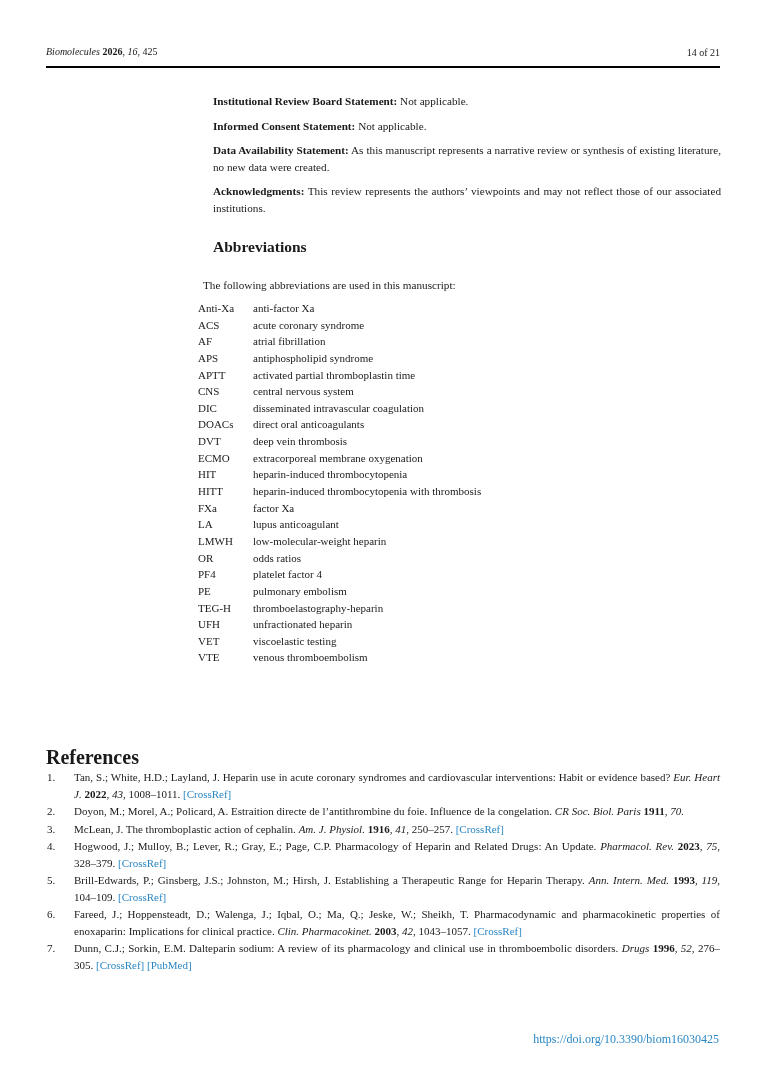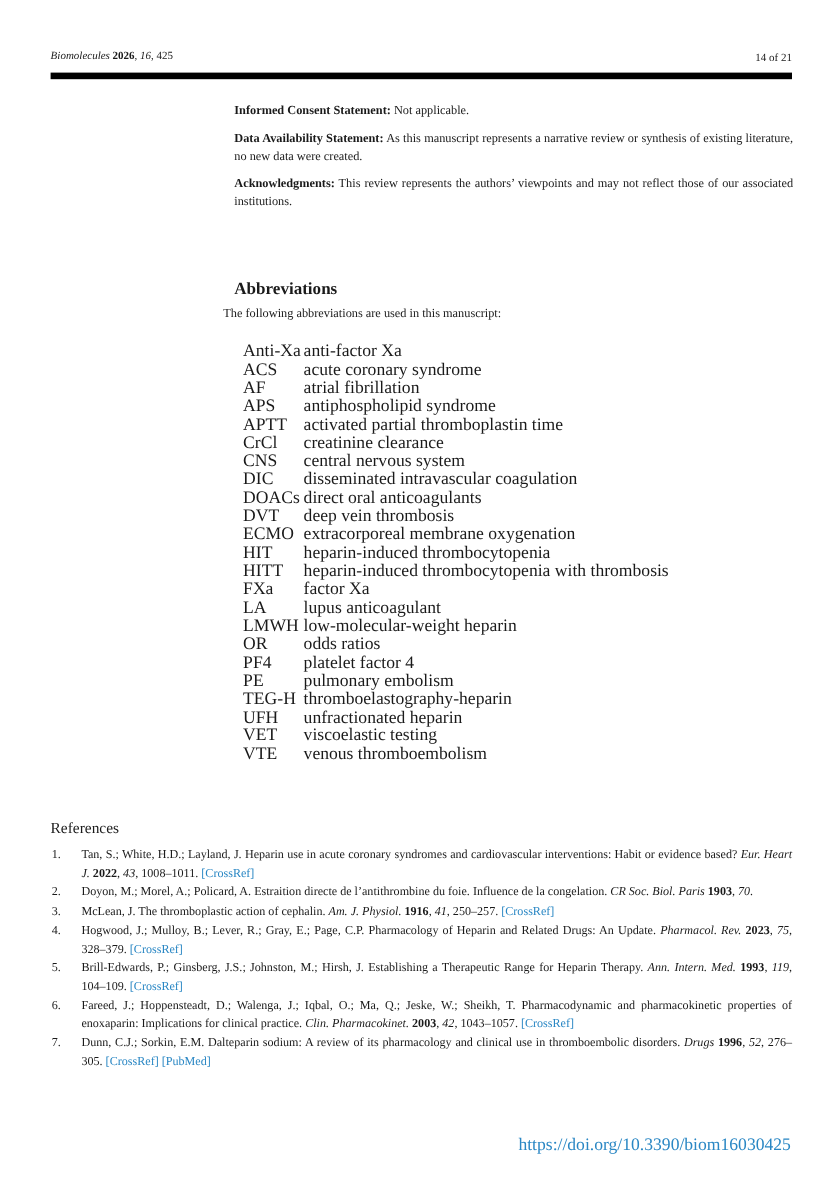--- a/index.html
+++ b/index.html
@@ -1,64 +1,64 @@
 <!DOCTYPE html>
 <html><head>
 <meta charset="utf-8">
 <style>
   html, body { margin: 0; padding: 0; background: #ffffff; }
   body { width: 763px; height: 1078px; position: relative; overflow: hidden;
          font-family: "Liberation Serif", "DejaVu Serif", serif; color: #1a1a1a; }
   .header { position: absolute; left: 46px; top: 44px; width: 674px; height: 22px;
-            border-bottom: 6px solid #000000; font-size: 10px; }
+            border-bottom: 2px solid #000000; font-size: 10px; }
   .header .journal { position: absolute; left: 0; top: 2px; }
   .header .page-num { position: absolute; right: 0; top: 3px; }
   .it { font-style: italic; }
   .b { font-weight: bold; }
 
   .back { position: absolute; left: 213px; top: 93px; width: 508px; font-size: 11.2px; line-height: 16.5px; }
   .back p { margin: 0 0 8px 0; text-align: justify; }
 
-  .abbr-title { position: absolute; left: 213px; top: 254px; font-size: 15.5px; font-weight: bold; }
+  .abbr-title { position: absolute; left: 213px; top: 238px; font-size: 15.5px; font-weight: bold; }
   .abbr-intro { position: absolute; left: 203px; top: 279px; font-size: 11.2px; }
-  .abbr-list { position: absolute; left: 221px; top: 300px; font-size: 16px; margin-top: 12px; }
+  .abbr-list { position: absolute; left: 198px; top: 300px; font-size: 11px; }
   .abbr-row { height: 16.65px; line-height: 16.65px; white-space: nowrap; }
   .abbr-row .ab { display: inline-block; width: 55px; }
 
-  .refs-title { position: absolute; left: 46px; top: 746px; font-size: 14px; font-weight: normal; }
+  .refs-title { position: absolute; left: 46px; top: 746px; font-size: 20px; font-weight: bold; }
   .refs { position: absolute; left: 46px; top: 769px; width: 674px; font-size: 11px; line-height: 16.5px; }
   .ref { position: relative; padding-left: 28px; margin-bottom: 1px; text-align: justify; }
   .ref .num { position: absolute; left: 1px; top: 0; }
   .link { color: #2a87c4; }
 
-  .doi { position: absolute; right: 44px; top: 1032px; font-size: 16px; color: #2a87c4; }
+  .doi { position: absolute; right: 44px; top: 1032px; font-size: 12px; color: #2a87c4; }
 </style>
 </head>
 <body>
 
 <div class="header">
   <span class="journal"><span class="it">Biomolecules</span> <span class="b">2026</span>, <span class="it">16</span>, <span>425</span></span>
   <span class="page-num">14 of 21</span>
 </div>
 
 <div class="back">
+  <p><span class="b">Institutional Review Board Statement:</span> <span>Not applicable.</span></p>
   <p><span class="b">Informed Consent Statement:</span> <span>Not applicable.</span></p>
   <p><span class="b">Data Availability Statement:</span> <span>As this manuscript represents a narrative review or synthesis of existing literature, no new data were created.</span></p>
   <p><span class="b">Acknowledgments:</span> <span>This review represents the authors’ viewpoints and may not reflect those of our associated institutions.</span></p>
 </div>
 
 <div class="abbr-title">Abbreviations</div>
 <div class="abbr-intro">The following abbreviations are used in this manuscript:</div>
 <div class="abbr-list" id="abbr-list">
     <div class="abbr-row"><span class="ab">Anti-Xa</span><span>anti-factor Xa</span></div>
     <div class="abbr-row"><span class="ab">ACS</span><span>acute coronary syndrome</span></div>
     <div class="abbr-row"><span class="ab">AF</span><span>atrial fibrillation</span></div>
     <div class="abbr-row"><span class="ab">APS</span><span>antiphospholipid syndrome</span></div>
     <div class="abbr-row"><span class="ab">APTT</span><span>activated partial thromboplastin time</span></div>
-    <div class="abbr-row"><span class="ab">CrCl</span><span>creatinine clearance</span></div>
     <div class="abbr-row"><span class="ab">CNS</span><span>central nervous system</span></div>
     <div class="abbr-row"><span class="ab">DIC</span><span>disseminated intravascular coagulation</span></div>
     <div class="abbr-row"><span class="ab">DOACs</span><span>direct oral anticoagulants</span></div>
     <div class="abbr-row"><span class="ab">DVT</span><span>deep vein thrombosis</span></div>
     <div class="abbr-row"><span class="ab">ECMO</span><span>extracorporeal membrane oxygenation</span></div>
     <div class="abbr-row"><span class="ab">HIT</span><span>heparin-induced thrombocytopenia</span></div>
     <div class="abbr-row"><span class="ab">HITT</span><span>heparin-induced thrombocytopenia with thrombosis</span></div>
     <div class="abbr-row"><span class="ab">FXa</span><span>factor Xa</span></div>
     <div class="abbr-row"><span class="ab">LA</span><span>lupus anticoagulant</span></div>
     <div class="abbr-row"><span class="ab">LMWH</span><span>low-molecular-weight heparin</span></div>
@@ -67,21 +67,21 @@
     <div class="abbr-row"><span class="ab">PE</span><span>pulmonary embolism</span></div>
     <div class="abbr-row"><span class="ab">TEG-H</span><span>thromboelastography-heparin</span></div>
     <div class="abbr-row"><span class="ab">UFH</span><span>unfractionated heparin</span></div>
     <div class="abbr-row"><span class="ab">VET</span><span>viscoelastic testing</span></div>
     <div class="abbr-row"><span class="ab">VTE</span><span>venous thromboembolism</span></div>
   </div>
 
 <div class="refs-title">References</div>
 <div class="refs" id="refs">
     <div class="ref"><span class="num">1.</span><span>Tan, S.; White, H.D.; Layland, J. Heparin use in acute coronary syndromes and cardiovascular interventions: Habit or evidence based?</span> <span class="it">Eur. Heart J.</span> <span class="b">2022</span>, <span class="it">43</span>, <span>1008–1011.</span> <span class="link">[CrossRef]</span></div>
-    <div class="ref"><span class="num">2.</span><span>Doyon, M.; Morel, A.; Policard, A. Estraition directe de l’antithrombine du foie. Influence de la congelation.</span> <span class="it">CR Soc. Biol. Paris</span> <span class="b">1903</span>, <span class="it">70.</span></div>
+    <div class="ref"><span class="num">2.</span><span>Doyon, M.; Morel, A.; Policard, A. Estraition directe de l’antithrombine du foie. Influence de la congelation.</span> <span class="it">CR Soc. Biol. Paris</span> <span class="b">1911</span>, <span class="it">70.</span></div>
     <div class="ref"><span class="num">3.</span><span>McLean, J. The thromboplastic action of cephalin.</span> <span class="it">Am. J. Physiol.</span> <span class="b">1916</span>, <span class="it">41</span>, <span>250–257.</span> <span class="link">[CrossRef]</span></div>
     <div class="ref"><span class="num">4.</span><span>Hogwood, J.; Mulloy, B.; Lever, R.; Gray, E.; Page, C.P. Pharmacology of Heparin and Related Drugs: An Update.</span> <span class="it">Pharmacol. Rev.</span> <span class="b">2023</span>, <span class="it">75</span>, <span>328–379.</span> <span class="link">[CrossRef]</span></div>
     <div class="ref"><span class="num">5.</span><span>Brill-Edwards, P.; Ginsberg, J.S.; Johnston, M.; Hirsh, J. Establishing a Therapeutic Range for Heparin Therapy.</span> <span class="it">Ann. Intern. Med.</span> <span class="b">1993</span>, <span class="it">119</span>, <span>104–109.</span> <span class="link">[CrossRef]</span></div>
     <div class="ref"><span class="num">6.</span><span>Fareed, J.; Hoppensteadt, D.; Walenga, J.; Iqbal, O.; Ma, Q.; Jeske, W.; Sheikh, T. Pharmacodynamic and pharmacokinetic properties of enoxaparin: Implications for clinical practice.</span> <span class="it">Clin. Pharmacokinet.</span> <span class="b">2003</span>, <span class="it">42</span>, <span>1043–1057.</span> <span class="link">[CrossRef]</span></div>
     <div class="ref"><span class="num">7.</span><span>Dunn, C.J.; Sorkin, E.M. Dalteparin sodium: A review of its pharmacology and clinical use in thromboembolic disorders.</span> <span class="it">Drugs</span> <span class="b">1996</span>, <span class="it">52</span>, <span>276–305.</span> <span class="link">[CrossRef]</span> <span class="link">[PubMed]</span></div>
   </div>
 
 <div class="doi">https://doi.org/10.3390/biom16030425</div>
 
 </body></html>

